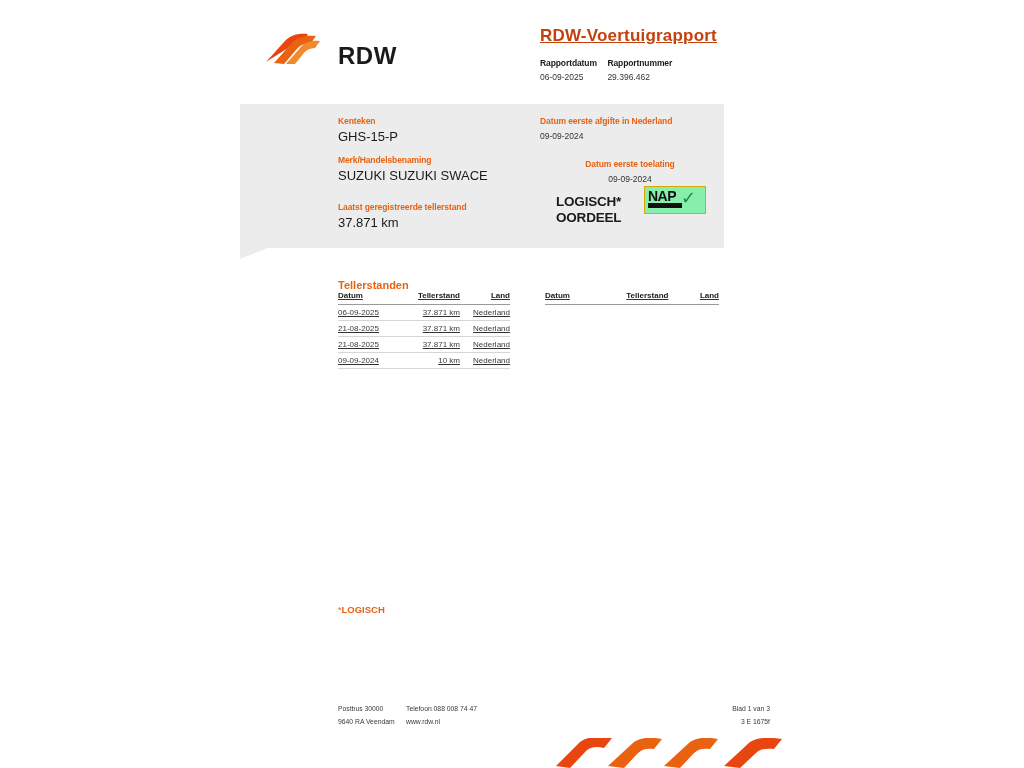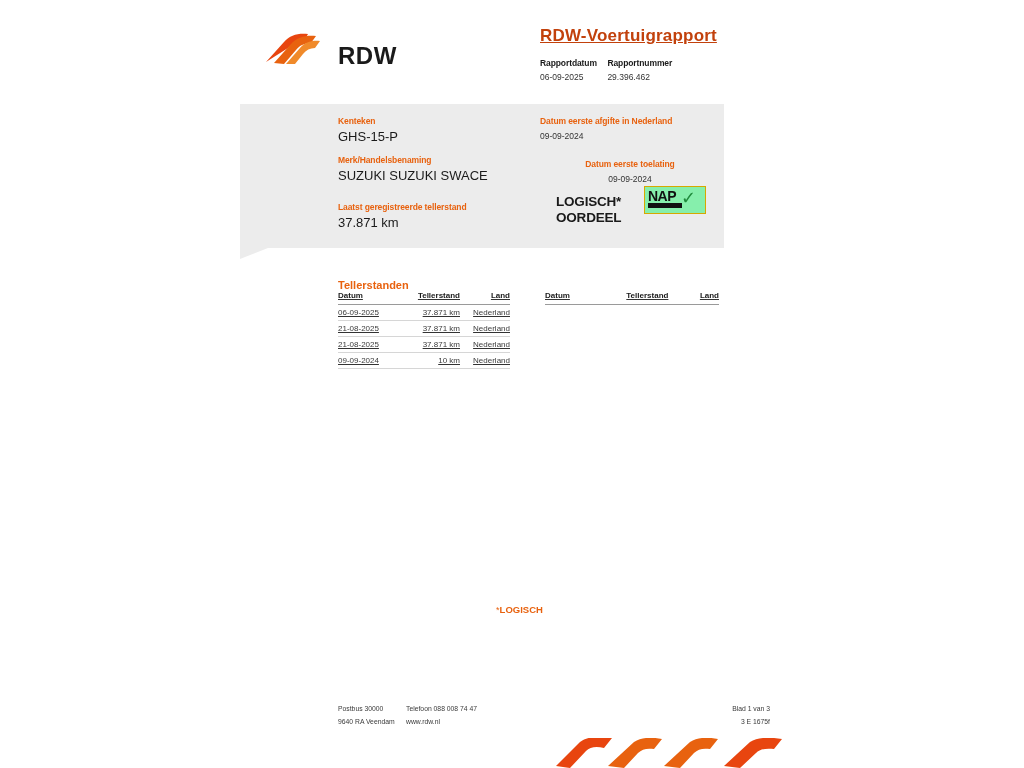--- a/index.html
+++ b/index.html
@@ -197,24 +197,23 @@
   }
   table.tstand td.num { text-align: right; }
   table.tstand td.land { text-align: right; }
   table.tstand col.c-date { width: 64px; }
   table.tstand col.c-num { width: 58px; }
   table.tstand col.c-land { width: 50px; }
 
   
   .note {
     position: absolute;
-    left: 322px;
+    left: 338px;
     top: 604px;
     width: 395px;
-    text-align: center;
   }
   .note-title {
     font-size: 9.5px;
     font-weight: bold;
     color: #e8620f;
   }
   .note-title .star {
     font-size: 9px;
     font-weight: normal;
   }

